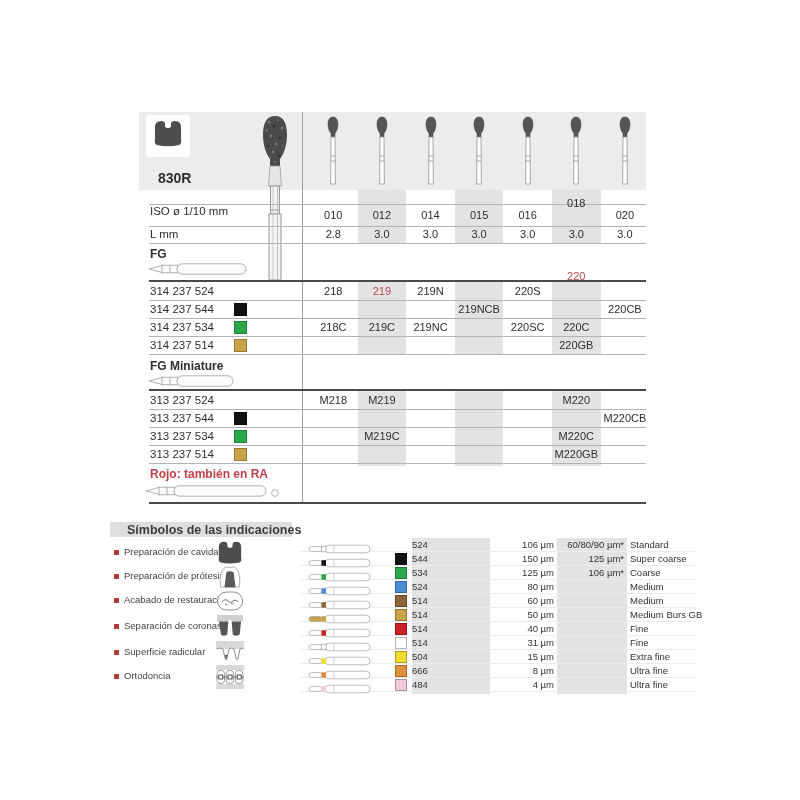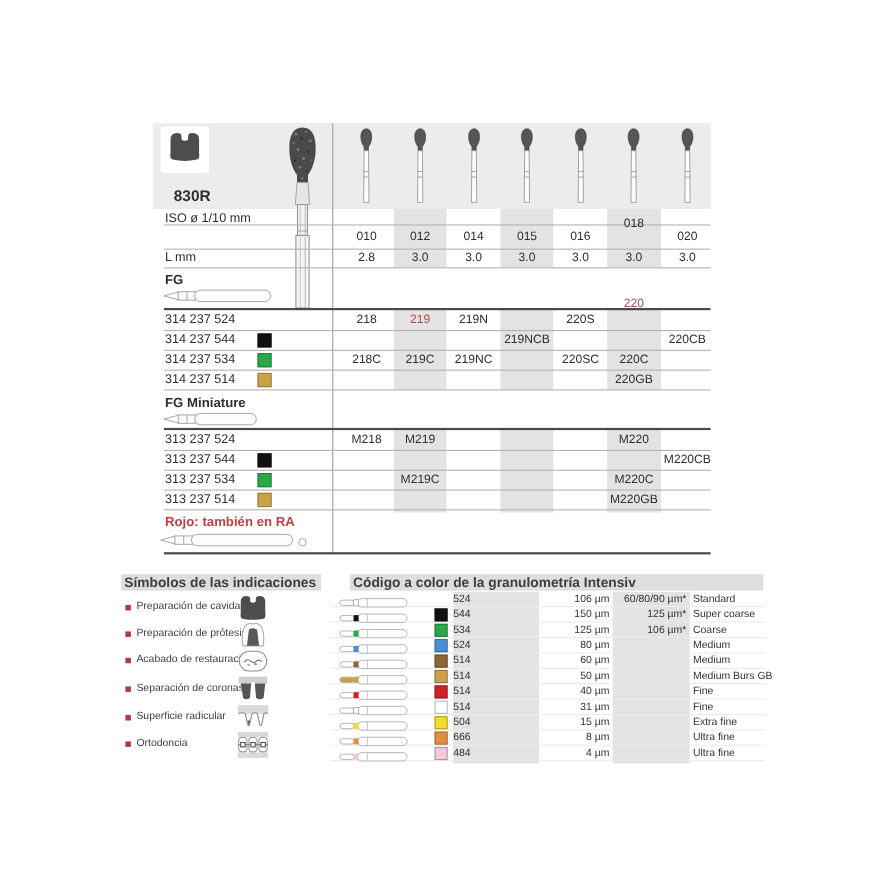--- a/index.html
+++ b/index.html
@@ -21,21 +21,21 @@
   .tcell.red{color:#b5484f;}
   .rowlabel{position:absolute;left:11px;font-size:11.5px;color:#2e2e2e;}
   .shank-label{position:absolute;left:11px;font-size:12px;font-weight:bold;color:#2e2e2e;}
   .csq{position:absolute;left:95px;width:13px;height:13px;border:1px solid rgba(0,0,0,.25);box-sizing:border-box;}
   .note{position:absolute;left:11px;top:355px;font-size:12px;font-weight:bold;color:#bf4046;}
   .hbur{position:absolute;}
 
   
   .symbols{position:absolute;left:110px;top:520px;width:196px;height:180px;}
   .sec-bar{position:absolute;background:#dedede;display:flex;align-items:center;}
-  .sec-title{font-size:12.5px;font-weight:bold;color:#3d3d3d;padding-left:3px;white-space:nowrap;}
+  .sec-title{font-size:12.5px;font-weight:bold;color:#3d3d3d;padding-left:17px;white-space:nowrap;}
   .sym-item{position:absolute;left:0;width:196px;height:24px;}
   .sym-bullet{position:absolute;left:4px;top:9px;width:5px;height:5px;background:#b03a3a;}
   .sym-label{position:absolute;left:14px;top:5px;font-size:9.5px;color:#3f3f3f;white-space:nowrap;}
   .sym-icon{position:absolute;left:106px;top:0;width:28px;height:24px;}
 
   
   .gran{position:absolute;left:300px;top:520px;width:396px;height:180px;}
   .gstripe{position:absolute;top:18px;height:156px;background:#e3e3e3;}
   .grow{position:absolute;left:0;width:396px;height:14px;border-bottom:1px solid #ececec;box-sizing:border-box;}
   .grow .gbur{position:absolute;left:8px;top:2px;}
@@ -165,21 +165,21 @@
         <div class="hline" style="top:224px"></div>
         <div class="hline" style="top:242px"></div>
         <div class="hline thick" style="top:277px"></div>
         <div class="hline" style="top:297px"></div>
         <div class="hline" style="top:315px"></div>
         <div class="hline" style="top:333px"></div>
         <div class="hline" style="top:351px"></div>
         <div class="hline thick" style="top:390px"></div>
       </div>
 
-    <div class="rowlabel" style="top:76px;height:22px;line-height:22px">ISO ø 1/10 mm</div>
+    <div class="rowlabel" style="top:88px;height:22px;line-height:22px">ISO ø 1/10 mm</div>
     <div class="rowlabel" style="top:114px;height:17px;line-height:17px">L mm</div>
     <div id="iso-cells">
         <div class="tcell" style="left:169.3px;top:92px;height:22px;line-height:22px">010</div>
         <div class="tcell" style="left:217.9px;top:92px;height:22px;line-height:22px">012</div>
         <div class="tcell" style="left:266.5px;top:92px;height:22px;line-height:22px">014</div>
         <div class="tcell" style="left:315.1px;top:92px;height:22px;line-height:22px">015</div>
         <div class="tcell" style="left:363.7px;top:92px;height:22px;line-height:22px">016</div>
         <div class="tcell" style="left:412.3px;top:80px;height:22px;line-height:22px">018</div>
         <div class="tcell" style="left:460.9px;top:92px;height:22px;line-height:22px">020</div>
       </div>
@@ -321,23 +321,20 @@
     <line x1="0" y1="12" x2="28" y2="12" stroke="#777"></line>
     <rect x="2.8" y="10" width="4" height="4" fill="#fff" stroke="#4f4f4f"></rect>
     <rect x="12" y="10" width="4" height="4" fill="#fff" stroke="#4f4f4f"></rect>
     <rect x="21.2" y="10" width="4" height="4" fill="#fff" stroke="#4f4f4f"></rect>
             </svg></span>
     </div>
       </div>
   </div>
 
   <div class="gran">
-    <div class="sec-bar" style="left:18px;top:2px;width:376px;height:15px">
-      <span class="sec-title">Código a color de la granulometría Intensiv</span>
-    </div>
     <div class="gstripe" style="left:112px;width:78px"></div>
     <div class="gstripe" style="left:257px;width:70px"></div>
     <div id="gran-rows">
         <div class="grow" style="top:18px">
       <span class="gbur"><svg width="64" height="10" viewBox="0 0 64 10">
     <rect x="17" y="1.2" width="45" height="7.6" rx="3.8" fill="#fff" stroke="#a0a0a0" stroke-width="0.7"></rect>
     <rect x="1" y="2.6" width="13" height="4.8" rx="2.4" fill="#fff" stroke="#a0a0a0" stroke-width="0.7"></rect>
     <rect x="13.5" y="2.2" width="4.5" height="5.6" fill="#fff" stroke="#a0a0a0" stroke-width="0.7"></rect>
     <line x1="26" y1="1.2" x2="26" y2="8.8" stroke="#b5b5b5" stroke-width="0.7"></line>
   </svg></span>

